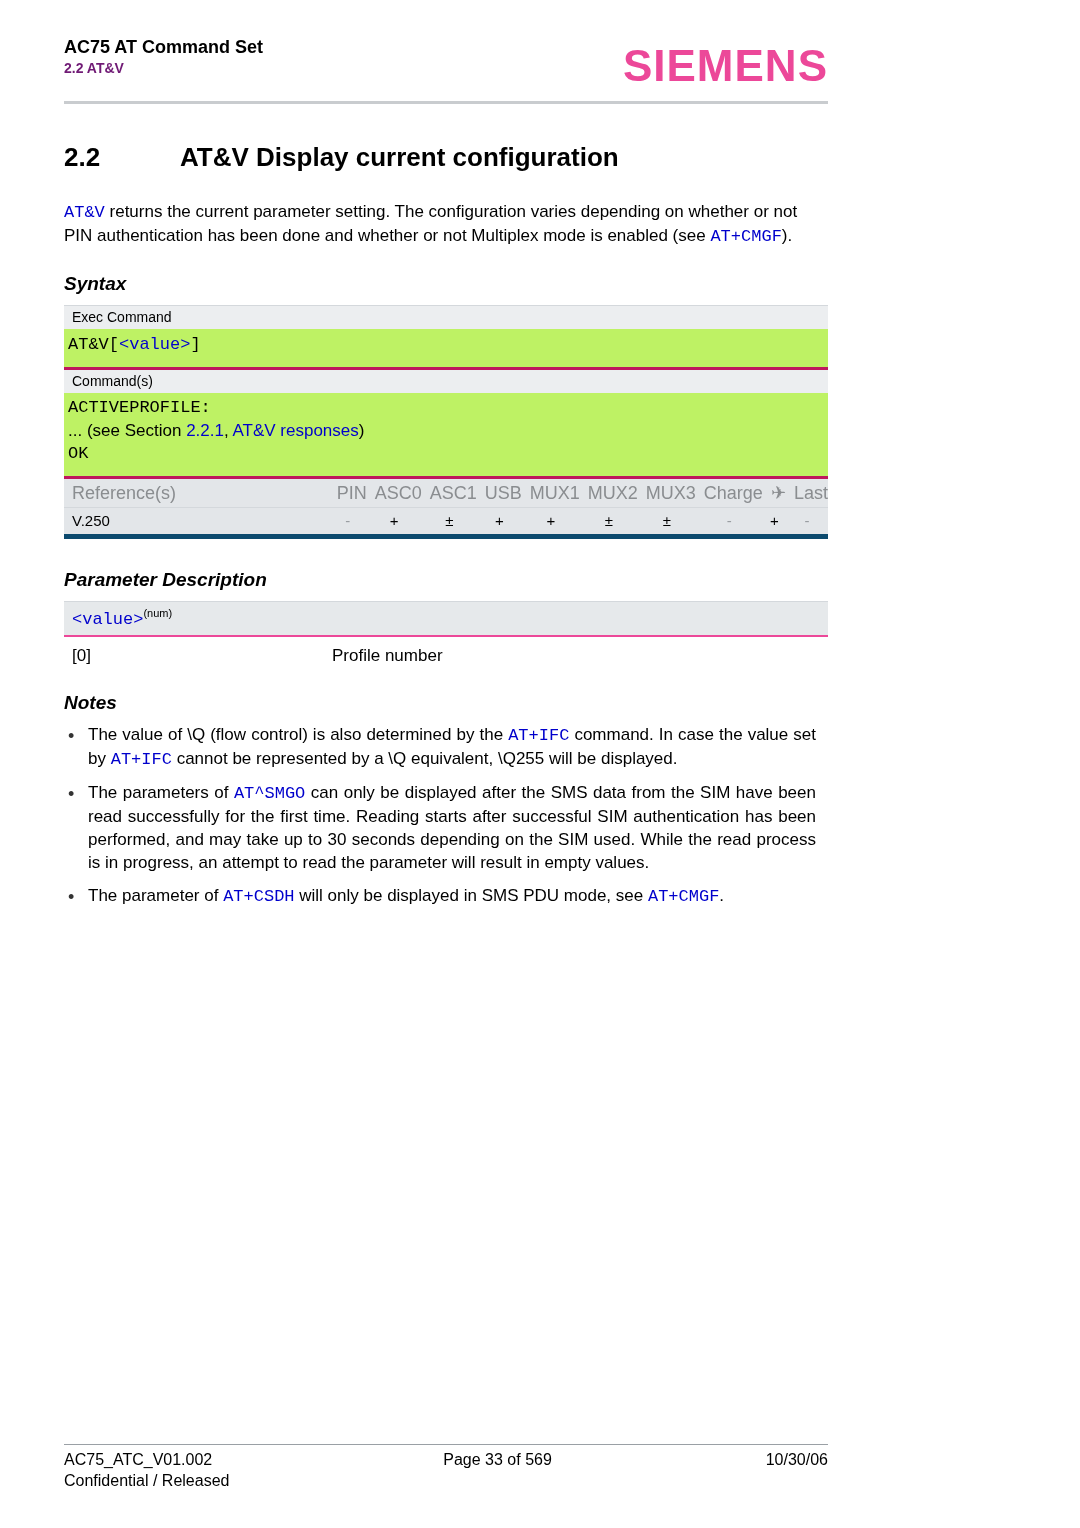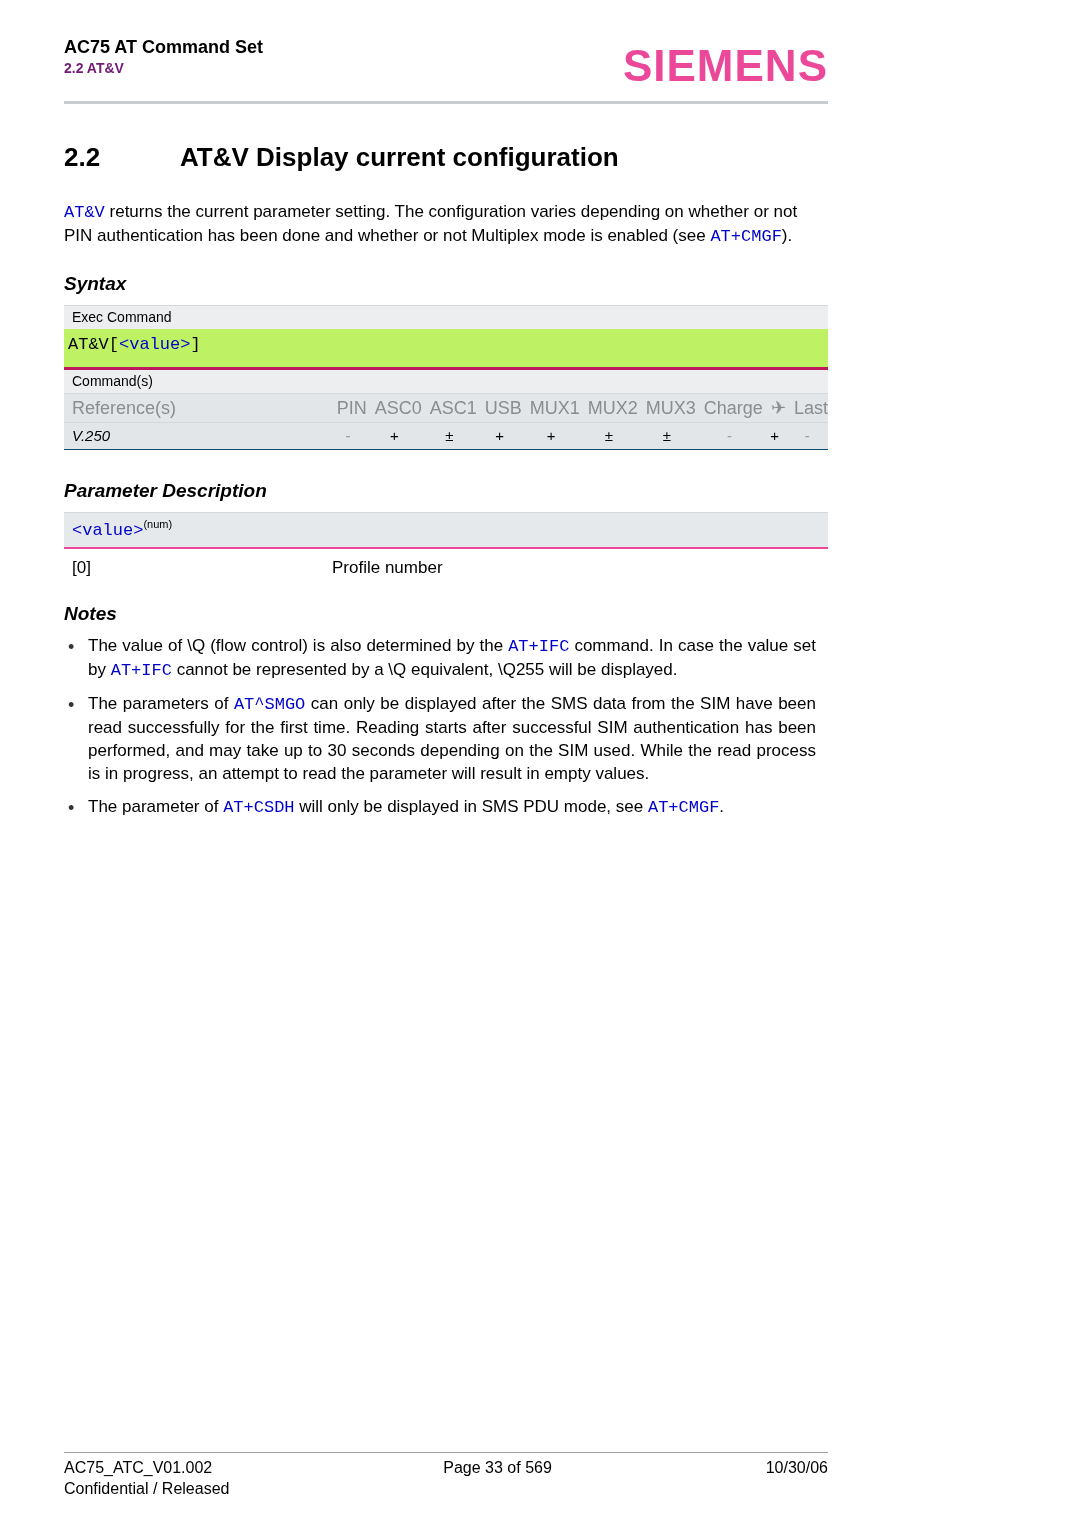--- a/index.html
+++ b/index.html
@@ -103,22 +103,21 @@
   }
   tr.refrow td.first {
     text-align: left;
     width: 42%;
   }
   tr.valsrow td {
     background: #e3e6e9;
     font-size: 15px;
     text-align: center;
     padding: 3px 6px;
-    border-bottom: 1px solid #0c4a6e;
-    font-style: italic;
+    border-bottom: 5px solid #0c4a6e;
   }
   tr.valsrow td.first {
     text-align: left;
     padding-left: 8px;
     color: #000;
   }
   .gray {
     color: #9a9ea2;
   }
   .parambox {
@@ -159,21 +158,21 @@
     position: absolute;
     left: 4px;
     top: 0;
     color: #333;
     font-size: 18px;
   }
   .footer {
     position: absolute;
     left: 64px;
     right: 64px;
-    bottom: 28px;
+    bottom: 36px;
   }
   .footer-rule {
     border: none;
     border-top: 1px solid #9aa0a5;
     margin: 0 0 4px 0;
   }
   .footer-row {
     display: flex;
     justify-content: space-between;
     font-size: 16px;
@@ -214,20 +213,29 @@
         <tr>
           <td class="meta" colspan="11">Exec Command</td>
         </tr>
     <tr>
           <td class="content" colspan="11">
       <span class="mono">AT&amp;V[</span><span class="mono link">&lt;value&gt;</span><span class="mono">]</span>
     </td>
         </tr>
     <tr>
           <td class="meta" colspan="11">Command(s)</td>
+        </tr>
+    <tr>
+          <td class="content" colspan="11">
+      <div class="mono">ACTIVEPROFILE:</div>
+      <div>
+        <span>... (see Section </span><span class="link">2.2.1</span><span>, </span><span class="link">AT&amp;V responses</span><span>)</span>
+      </div>
+      <div class="mono">OK</div>
+    </td>
         </tr>
     <tr class="refrow">
       <td class="first">Reference(s)</td>
       <td>PIN</td>
       <td>ASC0</td>
       <td>ASC1</td>
       <td>USB</td>
       <td>MUX1</td>
       <td>MUX2</td>
       <td>MUX3</td>

